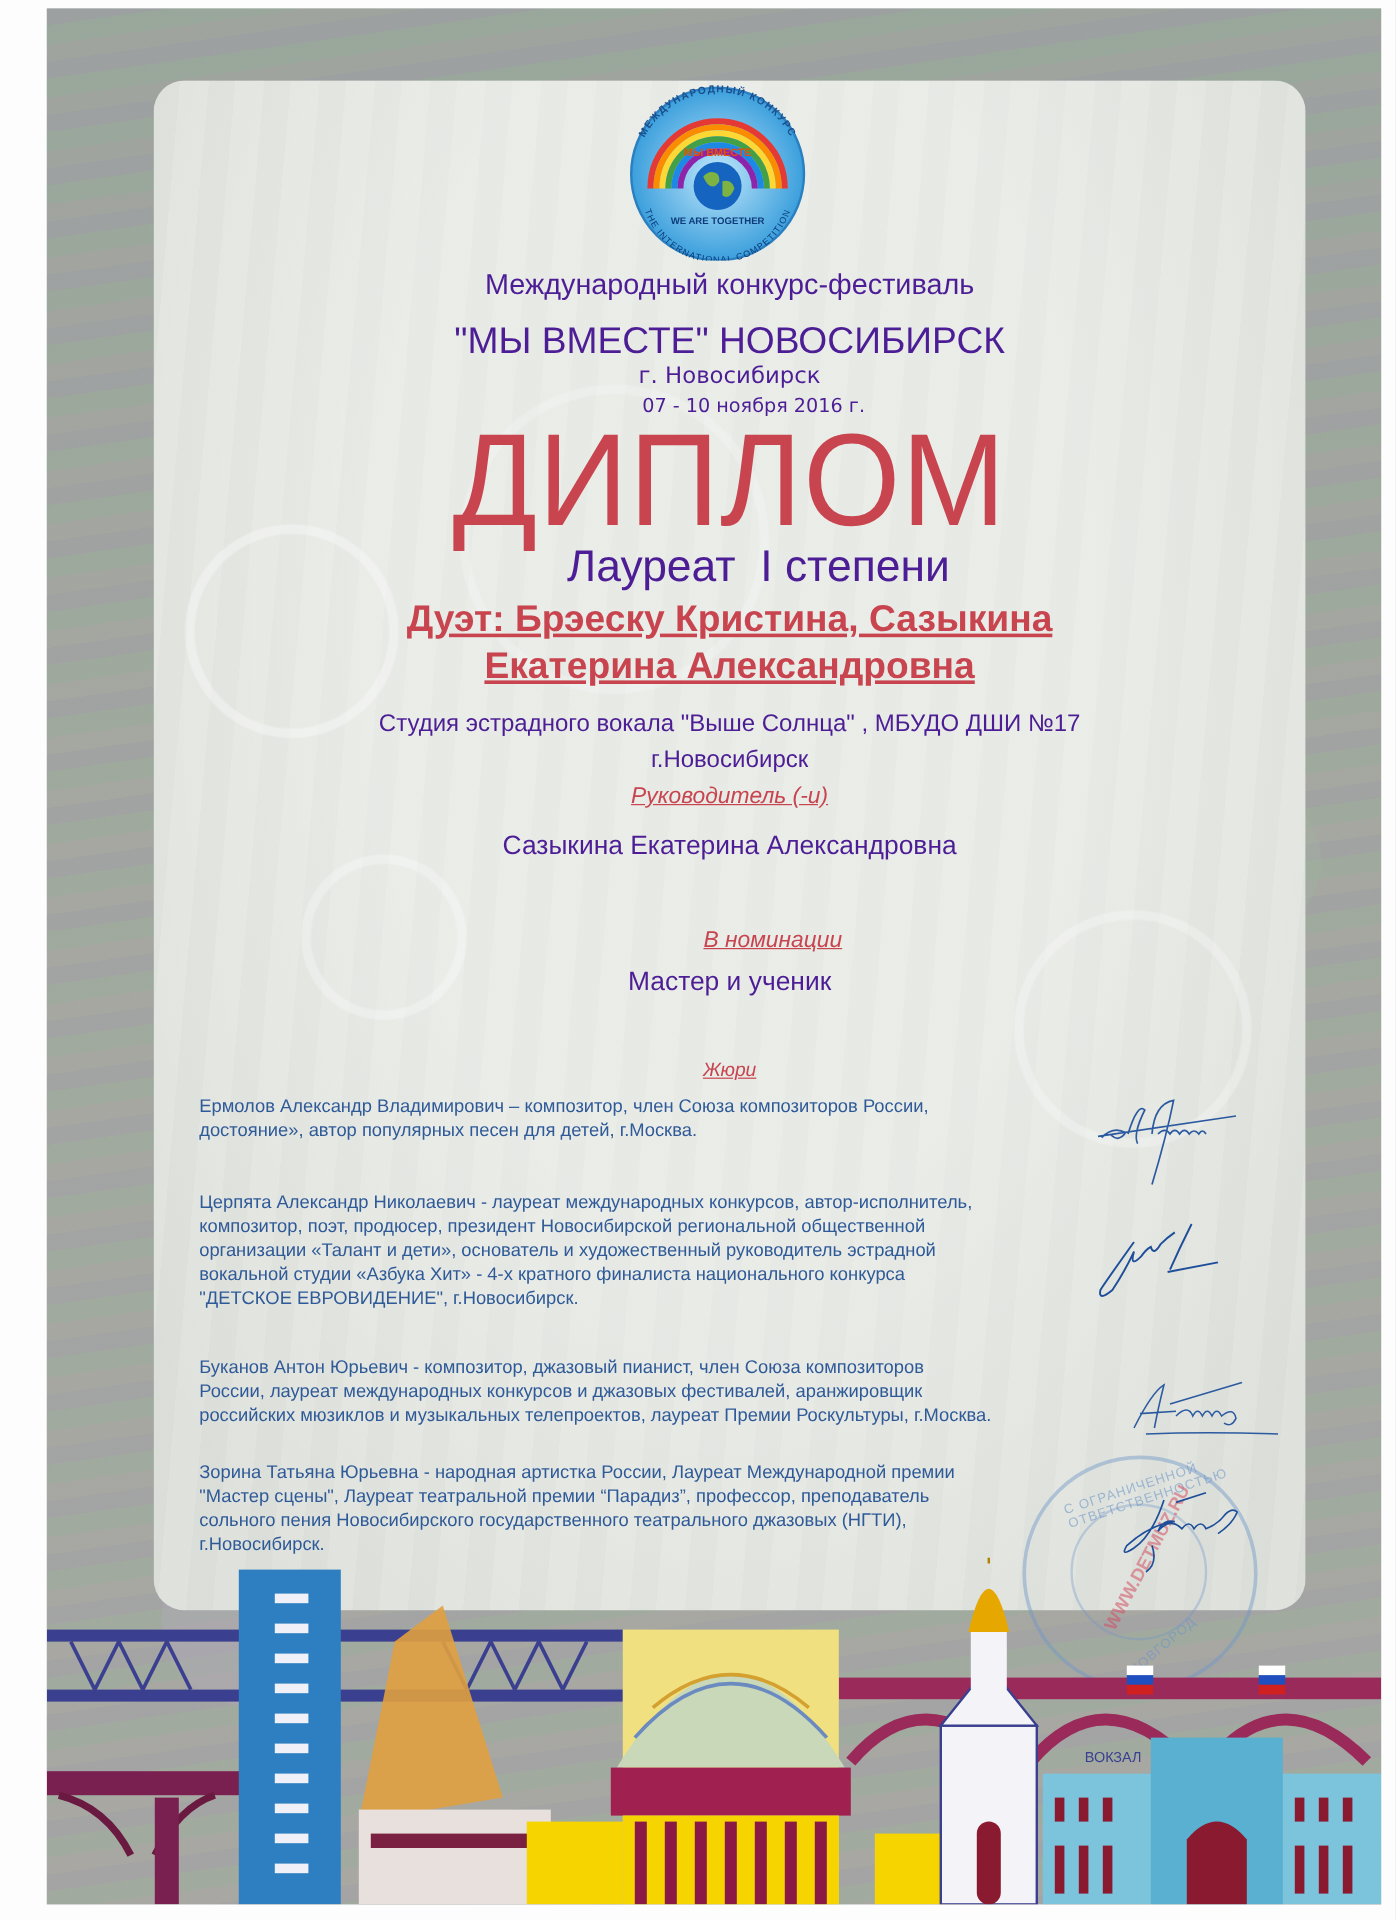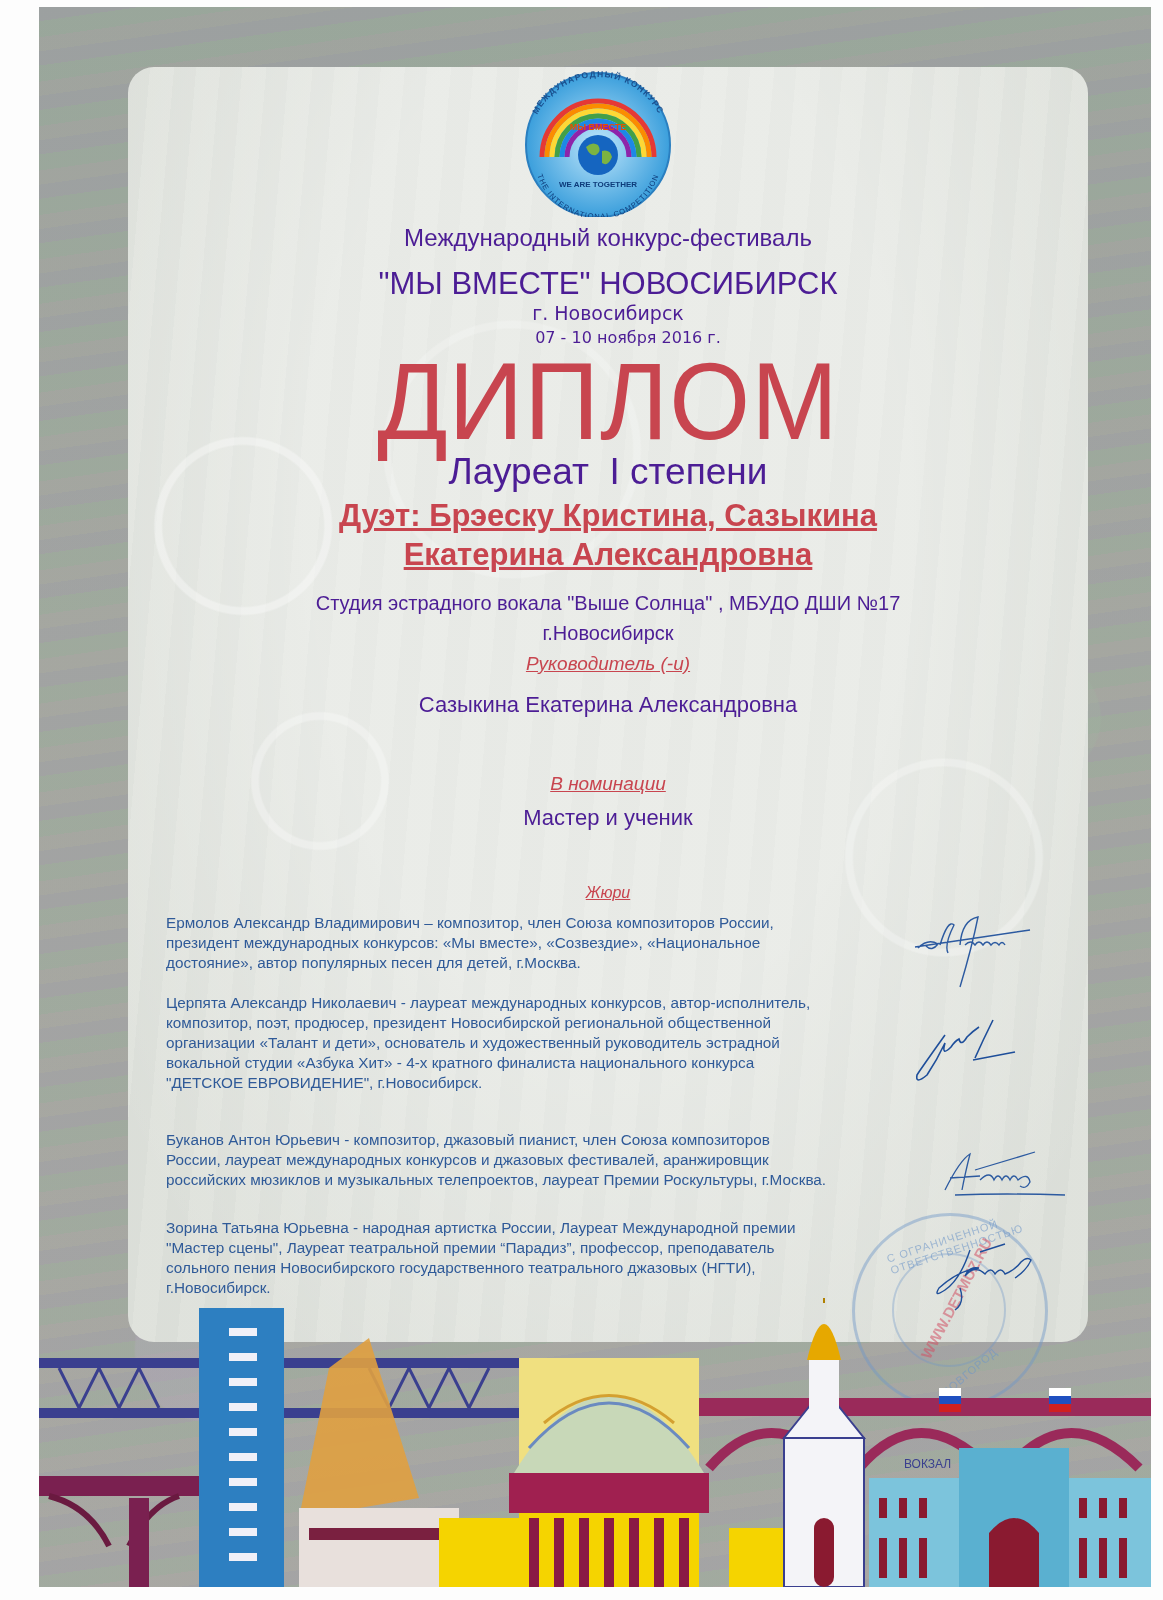--- a/index.html
+++ b/index.html
@@ -44,27 +44,27 @@
 
   .center { position: absolute; left: 128px; width: 960px; text-align: center; }
   .blue { color: #4c1d95; }
   .red { color: #c8454f; }
 
   .t-competition { top: 224px; font-size: 24px; }
   .t-name { top: 266px; font-size: 31px; }
   .t-city { top: 302px; font-size: 19px; font-family: "DejaVu Sans", sans-serif; }
   .t-dates { top: 328px; font-size: 16px; font-family: "DejaVu Sans", sans-serif; padding-left: 20px; }
   .t-diploma { top: 344px; font-size: 104px; letter-spacing: 1px; line-height: 1.1; transform: scaleY(1.05); }
-  .t-laureate { top: 451px; font-size: 37px; }
+  .t-laureate { top: 451px; font-size: 37px; padding-left: 24px; }
   .t-duet { top: 497px; font-size: 31px; font-weight: bold; line-height: 1.25; text-decoration: underline; }
   .t-studio { top: 592px; font-size: 20px; }
   .t-studiocity { top: 622px; font-size: 20px; text-align: center; }
   .t-leadlbl { top: 653px; font-size: 19px; font-style: italic; text-decoration: underline; }
   .t-lead { top: 692px; font-size: 22px; }
-  .t-nomlbl { top: 773px; font-size: 19px; font-style: italic; text-decoration: underline; }
+  .t-nomlbl { top: 773px; font-size: 19px; font-style: italic; text-decoration: underline; padding-left: 36px; }
   .t-nom { top: 805px; font-size: 22px; }
   .t-jurylbl { top: 884px; font-size: 16px; font-style: italic; text-decoration: underline; }
 
   .jury { position: absolute; left: 148px; width: 740px; color: #2f5a98; font-size: 15.3px; line-height: 20px; }
   .jury .member { position: absolute; left: 0; width: 740px; margin-left: 18px; }
   .sig { position: absolute; }
 
   .stamp {
     position: absolute; left: 852px; top: 1213px; width: 190px; height: 190px;
     border-radius: 50%; border: 3px solid rgba(110,150,200,0.45);
@@ -141,21 +141,20 @@
 <div class="center blue t-studiocity">г.Новосибирск</div>
 <div class="center red t-leadlbl">Руководитель (-и)</div>
 <div class="center blue t-lead">Сазыкина Екатерина Александровна</div>
 <div class="center red t-nomlbl">В номинации</div>
 <div class="center blue t-nom">Мастер и ученик</div>
 <div class="center red t-jurylbl">Жюри</div>
 
 <div class="jury" style="top:0;">
   <div class="member" style="top:913px;">
     <div>Ермолов Александр Владимирович – композитор, член Союза композиторов России,</div>
-    <div>президент международных конкурсов: «Мы вместе», «Созвездие», «Национальное</div>
     <div>достояние», автор популярных песен для детей, г.Москва.</div>
   </div>
   <div class="member" style="top:993px;">
     <div>Церпята Александр Николаевич  - лауреат международных конкурсов, автор-исполнитель,</div>
     <div>композитор, поэт, продюсер, президент Новосибирской региональной общественной</div>
     <div>организации «Талант и дети», основатель и художественный руководитель эстрадной</div>
     <div>вокальной студии «Азбука Хит» - 4-х кратного финалиста национального конкурса</div>
     <div>"ДЕТСКОЕ ЕВРОВИДЕНИЕ", г.Новосибирск.</div>
   </div>
   <div class="member" style="top:1130px;">

